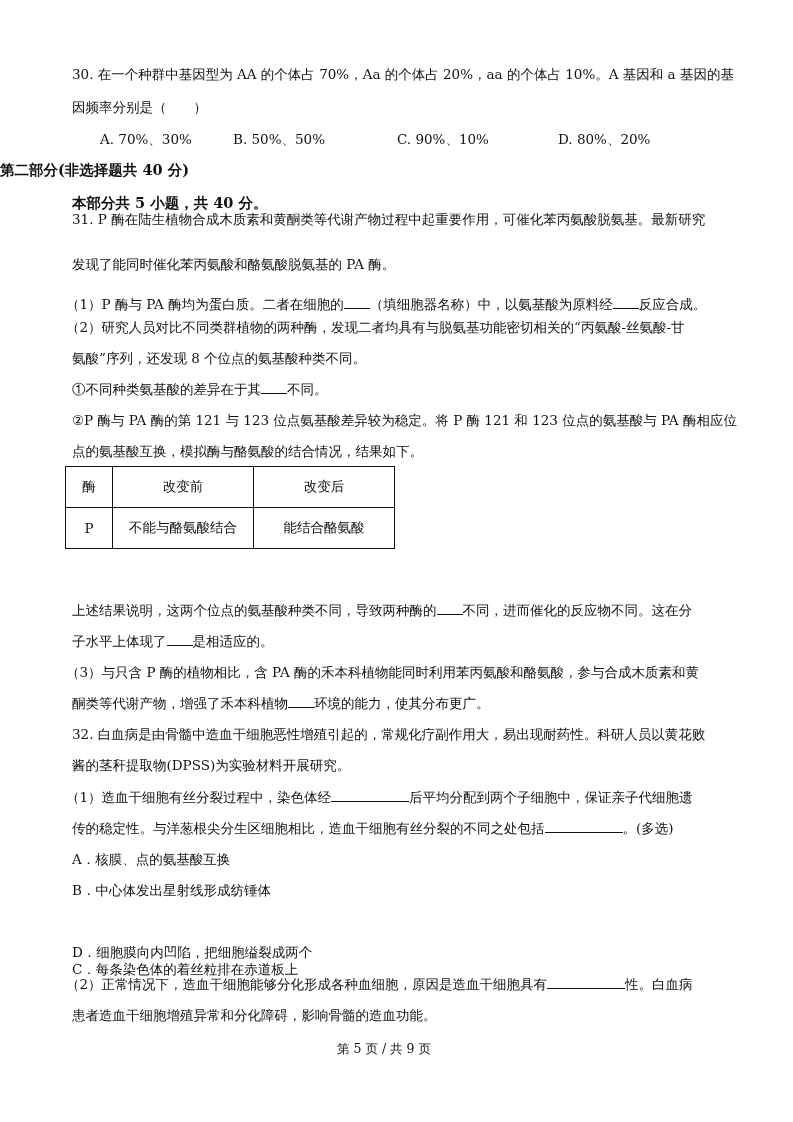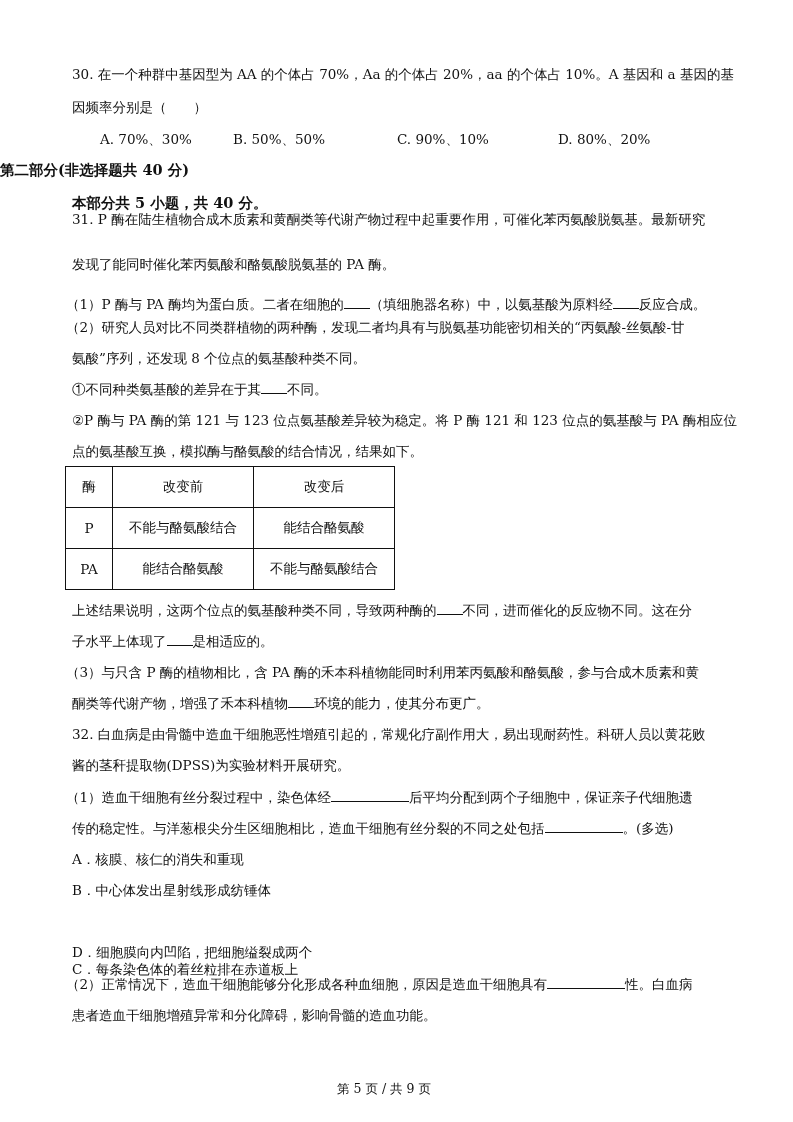--- a/index.html
+++ b/index.html
@@ -21,21 +21,21 @@
     table.t {
       position: absolute; left: 65px; top: 466px;
       border-collapse: collapse; font-size: 13.5px;
     }
     table.t td {
       border: 1px solid #111; text-align: center; height: 40px; padding: 0;
     }
     .c0 { width: 46px; }
     .c1 { width: 140px; }
     .c2 { width: 140px; }
-    .footer { position: absolute; top: 1040px; left: 0; width: 768px; text-align: center; font-size: 12.5px; line-height: 18px; margin-top: 40px; }
+    .footer { position: absolute; top: 1040px; left: 0; width: 768px; text-align: center; font-size: 12.5px; line-height: 18px; }
   </style>
 </head>
 <body>
 
 <div class="line" style="top:64px;">30. 在一个种群中基因型为 AA 的个体占 70%，Aa 的个体占 20%，aa 的个体占 10%。A 基因和 a 基因的基</div>
 <div class="line" style="top:97px;">因频率分别是（　　）</div>
 <div class="opts">
   <span class="opt" style="left:0;margin-left:28px;">A. 70%、30%</span>
   <span class="opt" style="left:161px;">B. 50%、50%</span>
   <span class="opt" style="left:325px;">C. 90%、10%</span>
@@ -67,25 +67,20 @@
       <tr>
     <td class="c0">酶</td>
     <td class="c1">改变前</td>
     <td class="c2">改变后</td>
   </tr>
   <tr>
     <td class="c0">P</td>
     <td class="c1">不能与酪氨酸结合</td>
     <td class="c2">能结合酪氨酸</td>
   </tr>
-  <tr>
-    <td class="c0">PA</td>
-    <td class="c1">能结合酪氨酸</td>
-    <td class="c2">不能与酪氨酸结合</td>
-  </tr>
 </tbody>
   </table>
 
 <div class="line" style="top:600px;">
   <span>上述结果说明，这两个位点的氨基酸种类不同，导致两种酶的</span><span class="blank b-short"></span><span>不同，进而催化的反应物不同。这在分</span>
 </div>
 <div class="line" style="top:631px;">
   <span>子水平上体现了</span><span class="blank b-short"></span><span>是相适应的。</span>
 </div>
 
@@ -97,21 +92,21 @@
 <div class="line" style="top:724px;">32. 白血病是由骨髓中造血干细胞恶性增殖引起的，常规化疗副作用大，易出现耐药性。科研人员以黄花败</div>
 <div class="line" style="top:755px;text-align:center;">酱的茎秆提取物(DPSS)为实验材料开展研究。</div>
 
 <div class="line indent" style="top:787px;">
   <span>（1）造血干细胞有丝分裂过程中，染色体经</span><span class="blank b-long"></span><span>后平均分配到两个子细胞中，保证亲子代细胞遗</span>
 </div>
 <div class="line" style="top:818px;">
   <span>传的稳定性。与洋葱根尖分生区细胞相比，造血干细胞有丝分裂的不同之处包括</span><span class="blank b-long"></span><span>。(多选)</span>
 </div>
 
-<div class="line" style="top:849px;">A．核膜、核仁的消失和重现</div>
+<div class="line" style="top:849px;">A．核膜、点的氨基酸互换</div>
 <div class="line" style="top:880px;">B．中心体发出星射线形成纺锤体</div>
 <div class="line" style="top:911px;margin-top:48px;">C．每条染色体的着丝粒排在赤道板上</div>
 <div class="line" style="top:942px;">D．细胞膜向内凹陷，把细胞缢裂成两个</div>
 
 <div class="line indent" style="top:974px;">
   <span>（2）正常情况下，造血干细胞能够分化形成各种血细胞，原因是造血干细胞具有</span><span class="blank b-long"></span><span>性。白血病</span>
 </div>
 <div class="line" style="top:1005px;">患者造血干细胞增殖异常和分化障碍，影响骨髓的造血功能。</div>
 
 <div class="footer">第 5 页 / 共 9 页</div>

